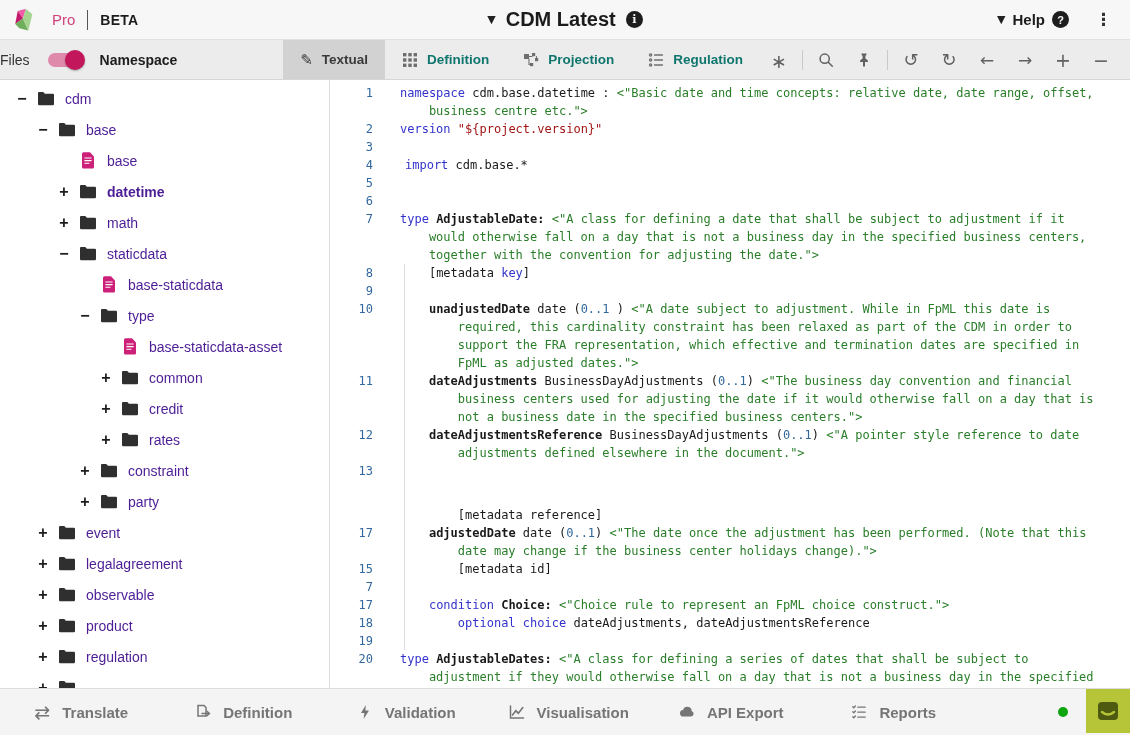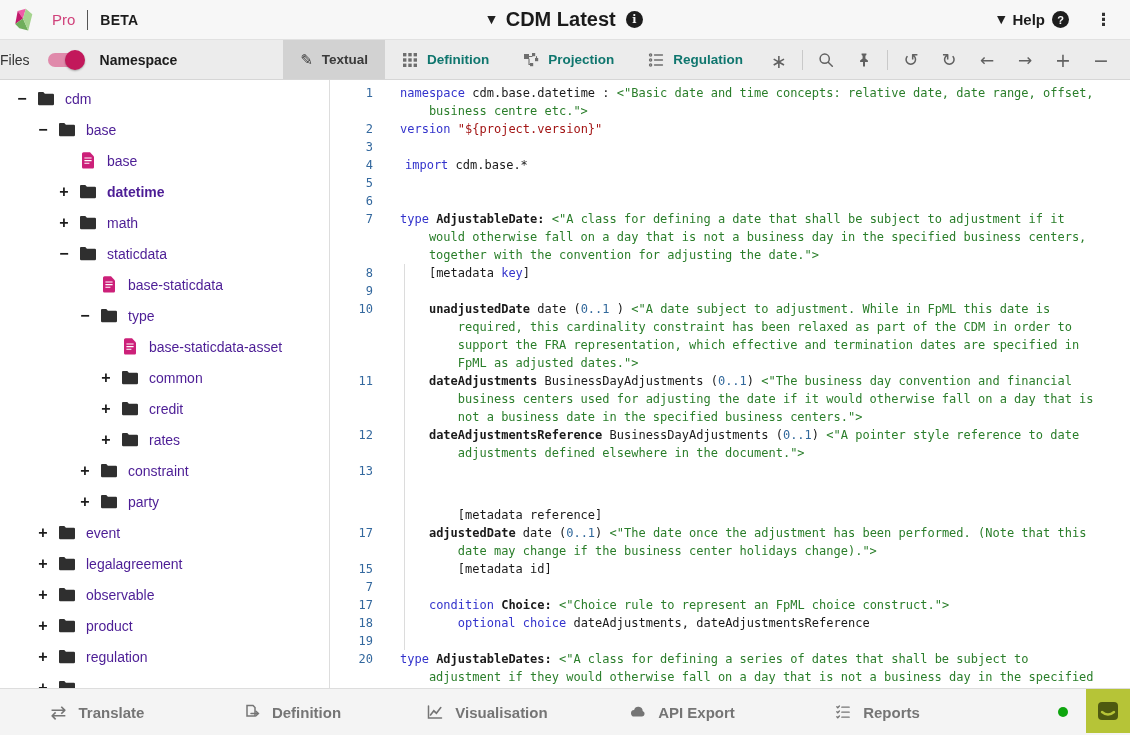--- a/index.html
+++ b/index.html
@@ -511,20 +511,28 @@
           <svg width="16" height="16" viewBox="0 0 16 16" fill="none" stroke="currentColor" stroke-width="1.5" stroke-linecap="round">
             <path d="M3 1.5h6l2 2V12H3z"></path>
             <path d="M7 9.5h7.2M12 7.3l2.4 2.2L12 11.7"></path>
           </svg>
         </span>
         <span class="bottom-label">Definition</span>
       </div>
       <div class="bottom-item">
         <span class="bicon">
           <svg width="16" height="16" viewBox="0 0 16 16" fill="none" stroke="currentColor" stroke-width="1.5" stroke-linecap="round">
+            <path d="M8.8 1 4 9h3.4L6.6 15l5.4-8.4H8.4z" fill="currentColor" stroke="none"></path>
+          </svg>
+        </span>
+        <span class="bottom-label">Validation</span>
+      </div>
+      <div class="bottom-item">
+        <span class="bicon">
+          <svg width="16" height="16" viewBox="0 0 16 16" fill="none" stroke="currentColor" stroke-width="1.5" stroke-linecap="round">
             <path d="M1.5 2v12h13"></path>
             <path d="M3.5 11 6.8 6.8l2.6 2.4L13.8 3.6" stroke-width="1.6"></path>
           </svg>
         </span>
         <span class="bottom-label">Visualisation</span>
       </div>
       <div class="bottom-item">
         <span class="bicon">
           <svg width="16" height="16" viewBox="0 0 16 16" fill="none" stroke="currentColor" stroke-width="1.5" stroke-linecap="round">
             <path d="M4.5 12.5a3.3 3.3 0 0 1-.4-6.6 4.4 4.4 0 0 1 8.6 1 2.9 2.9 0 0 1-.6 5.6z" fill="currentColor" stroke="none"></path>

